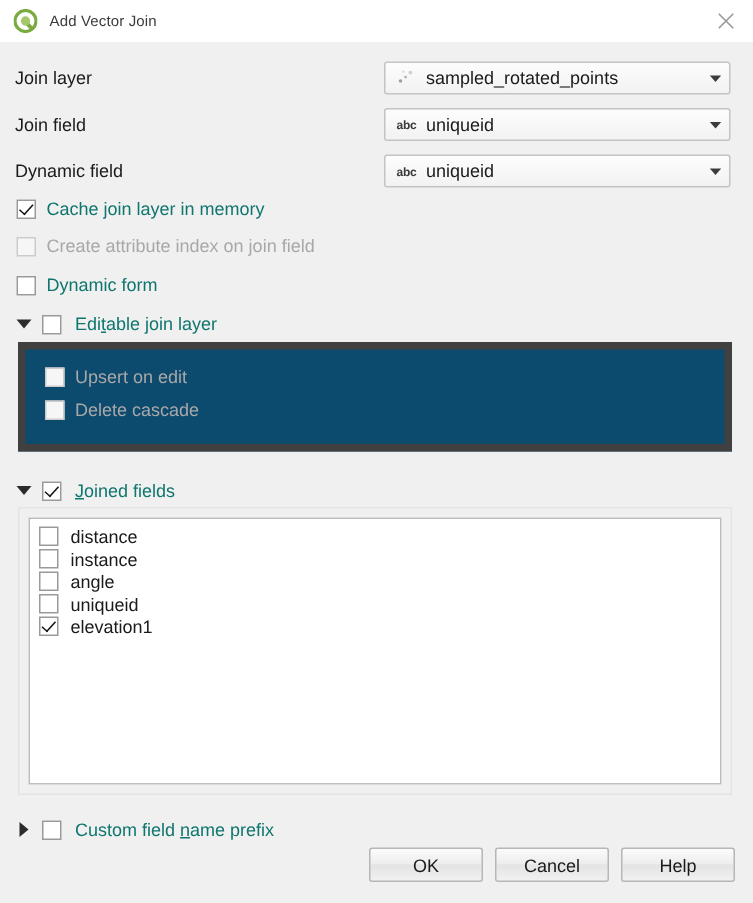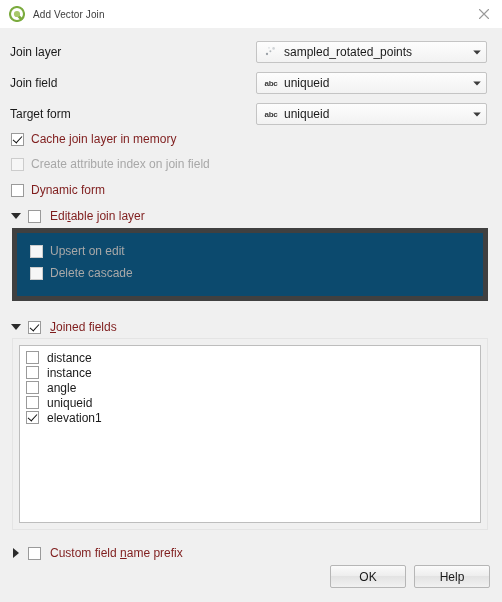--- a/index.html
+++ b/index.html
@@ -143,21 +143,21 @@
     border: solid #111;
     border-width: 0 1.8px 1.8px 0;
     transform: rotate(42deg);
   }
   .cbox.disabled {
     border-color: #cccccc;
     background: #f6f6f6;
   }
   .cb-label {
     font-size: 12px;
-    color: #7f1d1d;
+    color: #0f766e;
   }
   .cb-label.disabled {
     color: #a8a8a8;
   }
   .mn { text-decoration: underline; }
 
   
   .tri {
     width: 12px;
     height: 12px;
@@ -295,21 +295,21 @@
       <span class="combo-text">uniqueid</span>
       <span class="combo-arrow">
         <svg viewBox="0 0 10 10" width="10" height="10">
           <path d="M1.2 3.4 L8.8 3.4 L5 7.6 Z" fill="#3c3c3c"></path>
         </svg>
       </span>
     </div>
   </div>
 
   <div class="field-row" style="top:74px">
-    <span class="field-label">Target form</span>
+    <span class="field-label">Dynamic field</span>
     <div class="combo">
       <span class="combo-icon">
         <span class="abc-icon">abc</span>
       </span>
       <span class="combo-text">uniqueid</span>
       <span class="combo-arrow">
         <svg viewBox="0 0 10 10" width="10" height="10">
           <path d="M1.2 3.4 L8.8 3.4 L5 7.6 Z" fill="#3c3c3c"></path>
         </svg>
       </span>
@@ -386,16 +386,17 @@
   <div class="cb-row" style="top:518px; left:10px">
     <span class="tri">
         <span class="tri-right"></span>
       </span>
     <span class="cbox" style="margin-right:9px"></span>
     <span class="cb-label"><span>Custom field </span><span class="mn">n</span><span>ame prefix</span></span>
   </div>
 
   <div class="btn-row">
     <div class="btn">OK</div>
+    <div class="btn">Cancel</div>
     <div class="btn">Help</div>
   </div>
 
 </div>
 
 </body></html>

